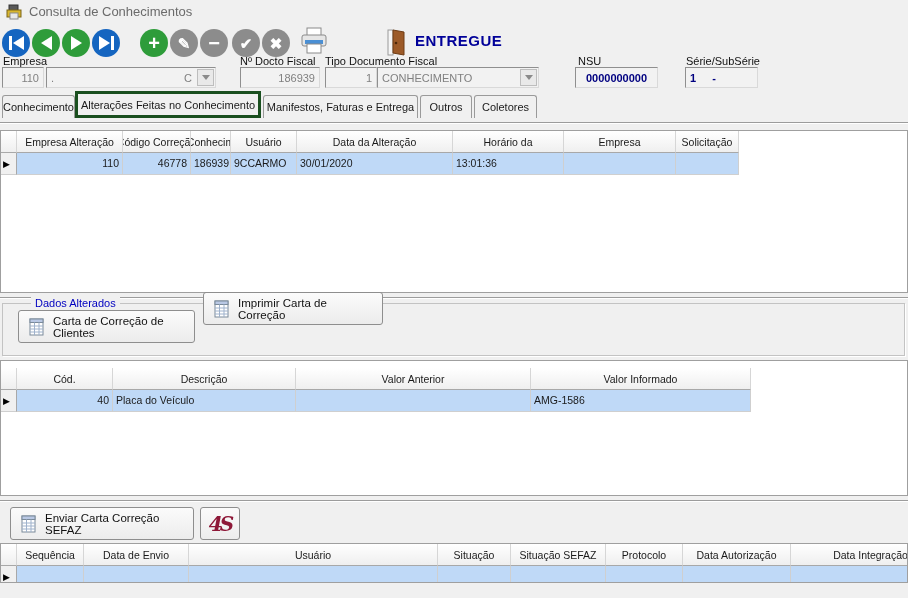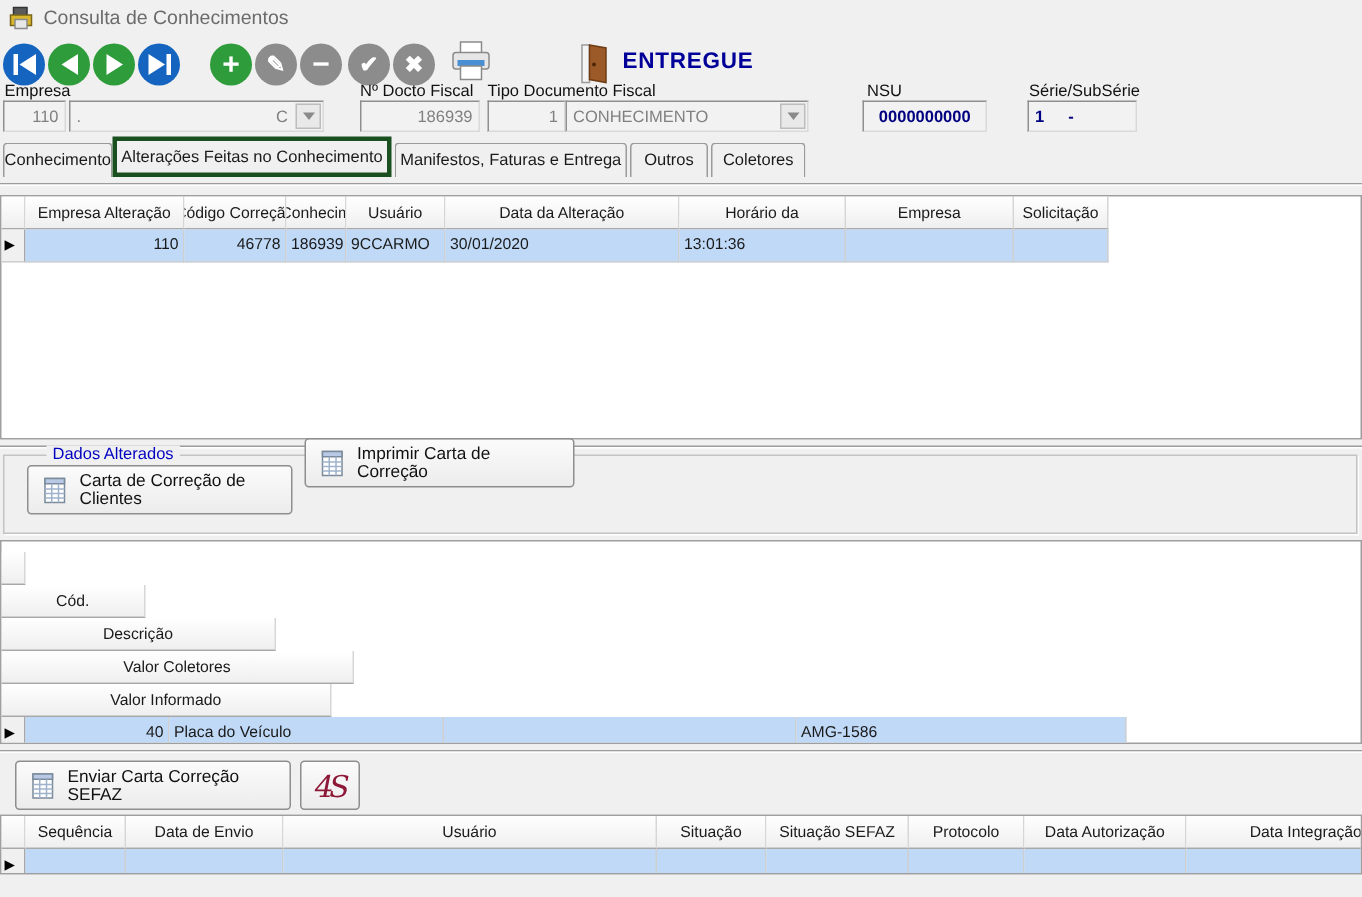--- a/index.html
+++ b/index.html
@@ -44,27 +44,27 @@
   
   .grid { position:absolute; left:0; width:908px; background:#fff; border:1px solid #9f9f9f; overflow:hidden; }
   .g-head { display:flex; }
   .g-hcell { height:22px; background:linear-gradient(#ffffff,#efefef); border-right:1px solid #d6d6d6; border-bottom:1px solid #a8a8a8; font-size:10.5px; display:flex; align-items:center; justify-content:center; overflow:hidden; white-space:nowrap; flex:none; }
   .g-row { display:flex; }
   .g-cell { height:22px; border-right:1px solid #cfcfcf; border-bottom:1px solid #cfcfcf; font-size:10.5px; line-height:21px; padding:0 3px; overflow:hidden; white-space:nowrap; flex:none; }
   .g-row.selected .g-cell { background:#bfd9f7; }
   .g-cell.g-sel { background:#f0f0f0 !important; border-right:1px solid #a8a8a8; padding:0; text-align:left; }
   .g-cell.al-r { text-align:right; }
   .tri-ind { color:#000; font-size:9px; line-height:21px; padding-left:2px; }
-  .pad-top .g-head { margin-top:7px;flex-direction:column; }
+  .pad-top .g-head { margin-top:7px; }
 
   
   .groupbox { left:2px; top:303px; width:903px; height:53px; border:1px solid #c3c3c3; box-shadow:1px 1px 0 #fff; }
   .gb-label { position:absolute; top:-7px; left:28px; background:#f0f0f0; padding:0 4px; color:#0000c0; font-size:11px; }
   .win-btn { position:absolute; height:33px; background:linear-gradient(#fbfbfb,#ececec); border:1px solid #8e8e8e; border-radius:3px; display:flex; align-items:center; gap:7px; padding:0 10px; font-size:11.5px; color:#111; cursor:default; }
-  .logo-glyph { font-family:"DejaVu Serif", serif; font-style:italic; font-weight:normal; font-size:20px; color:#8e1838; letter-spacing:-3px; line-height:1; }
+  .logo-glyph { font-family:"DejaVu Serif", serif; font-style:italic; font-weight:bold; font-size:20px; color:#8e1838; letter-spacing:-3px; line-height:1; }
 
   .icon16 { display:inline-flex; }
 </style>
 </head>
 <body>
 
 <div class="abs titlebar">
   <span class="icon16">
     <svg width="16" height="16" viewBox="0 0 16 16">
       <rect x="3" y="1" width="9" height="6" fill="#5a5a5a" stroke="#333"></rect>
@@ -228,21 +228,21 @@
     </svg>
   </span>
   <span>Imprimir Carta de Correção</span>
 </div>
 
 <div id="grid-dados" class="grid pad-top" style="top:360px; height:136px">
     <div class="g-head">
       <div class="g-hcell" style="width: 16px;"></div>
       <div class="g-hcell" style="width: 96px;">Cód.</div>
       <div class="g-hcell" style="width: 183px;">Descrição</div>
-      <div class="g-hcell" style="width: 235px;">Valor Coletores</div>
+      <div class="g-hcell" style="width: 235px;">Valor Anterior</div>
       <div class="g-hcell" style="width: 220px;">Valor Informado</div>
     </div>
     <div class="g-row selected">
       <div class="g-cell g-sel" style="width: 16px;"><span class="tri-ind">▶</span></div>
       <div class="g-cell al-r" style="width: 96px;">40</div>
       <div class="g-cell" style="width: 183px;">Placa do Veículo</div>
       <div class="g-cell" style="width: 235px;"></div>
       <div class="g-cell" style="width: 220px;">AMG-1586</div>
     </div>
   </div>

